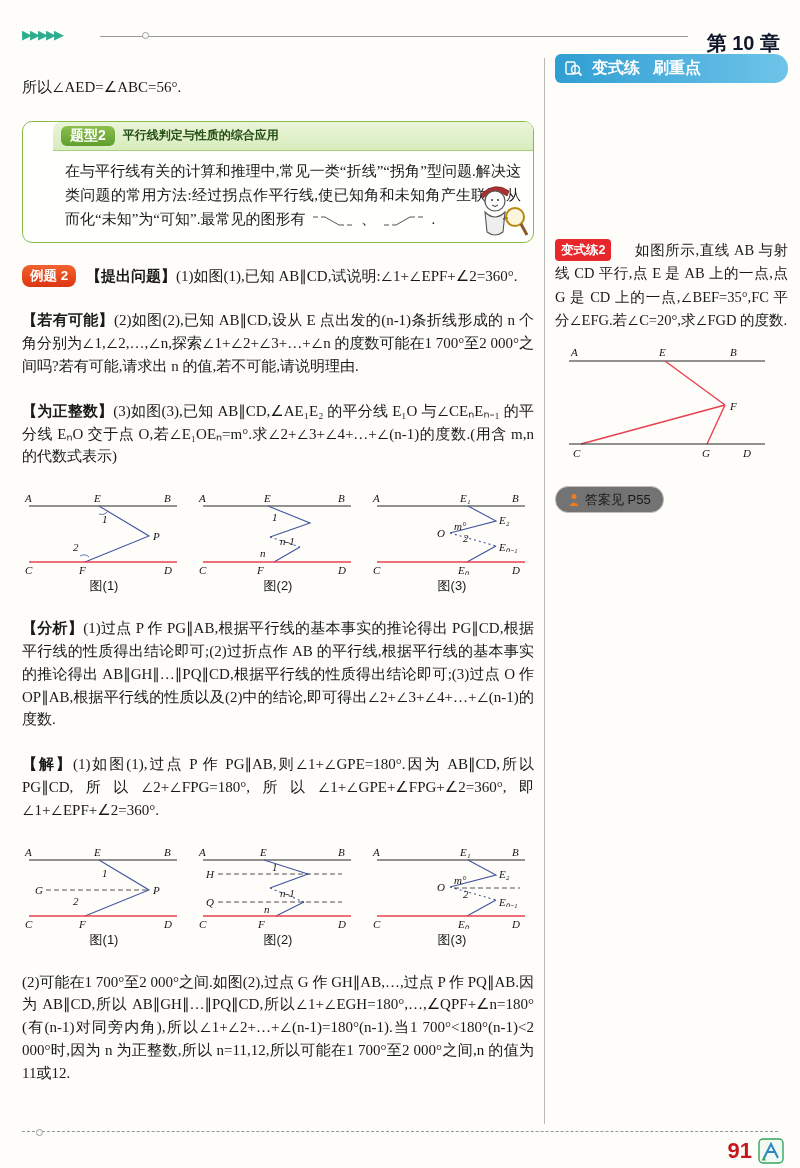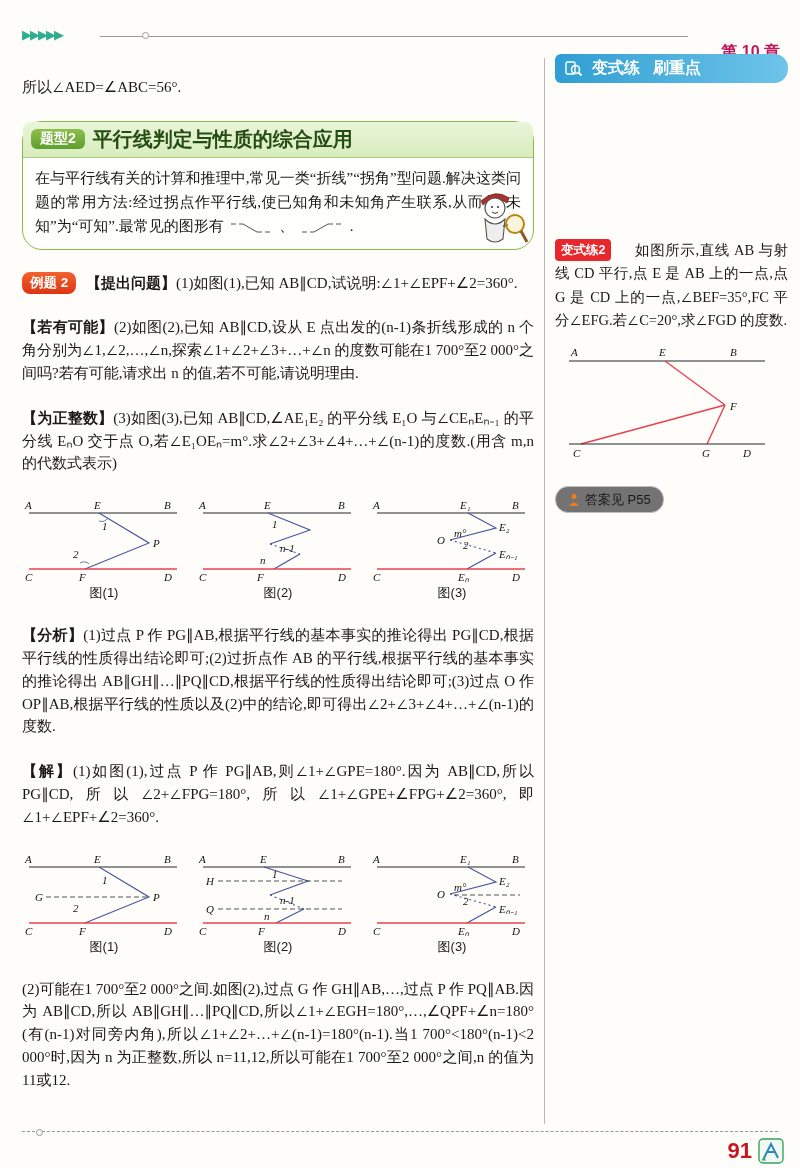--- a/index.html
+++ b/index.html
@@ -4,36 +4,36 @@
 <style>
   * { box-sizing: border-box; margin: 0; padding: 0; }
   body { background:#e9e9e9; font-family:"Liberation Serif", serif; }
   .page { position:relative; width:800px; height:1168px; background:#fefdf9; margin:0 auto; overflow:hidden; color:#191919; }
 
   
   .topbar { position:absolute; top:26px; left:22px; right:20px; height:20px; }
   .arrows { position:absolute; left:0; top:1px; color:#2fae8f; font-size:13px; letter-spacing:-2px; font-family:"Liberation Sans", sans-serif; }
   .topline { position:absolute; left:78px; right:92px; top:10px; border-top:1px solid #9a9a9a; }
   .topline-dot { position:absolute; left:120px; top:6px; width:7px; height:7px; border:1px solid #9a9a9a; border-radius:50%; background:#fff; }
-  .chapter { position:absolute; right:0; top:16px; color:#be185d; font-weight:bold; font-size:16px; font-family:"Liberation Sans", sans-serif; }
+  .chapter { position:absolute; right:0; top:4px; color:#0f172a; font-weight:bold; font-size:20px; font-family:"Liberation Sans", sans-serif; }
 
   
   .columns { position:absolute; top:54px; left:22px; right:12px; bottom:44px; display:flex; }
   .leftcol { width:512px; flex:none; }
   .vline { width:1px; background:#b9b9b9; margin:4px 10px 0 10px; flex:none; }
   .rightcol { flex:1; position:relative; }
 
   .para { font-size:15px; line-height:1.52; text-align:justify; margin:22px 0; }
   .plabel { font-weight:bold; font-family:"Liberation Sans", sans-serif; }
 
   
-  .topic { border:1.5px solid #86bb4a; border-radius:20px; margin:6px 0 10px 0; background:#fffffd; }
+  .topic { border:1.5px solid #86bb4a; border-radius:10px; margin:6px 0 10px 0; background:#fffffd;padding-left:30px; }
   .topic-head { display:flex; align-items:center; gap:8px; background:linear-gradient(#eaf5d9,#d8ecbd); border-radius:8px 8px 0 0; padding:4px 8px; border-bottom:1px solid #a9cf7c; }
   .topic-badge { background:linear-gradient(#8cc04c,#5f9e2e); color:#fff; font-family:"Liberation Sans", sans-serif; font-weight:bold; font-size:14px; padding:1px 9px; border-radius:6px; flex:none; }
-  .topic-title { font-family:"Liberation Sans", sans-serif; font-weight:bold; font-size:20px; color:#234d12; }
+  .topic-title { font-family:"Liberation Sans", sans-serif; font-weight:bold; font-size:12px; color:#234d12; }
   .topic-body { position:relative; padding:8px 12px 10px 12px; font-size:15px; line-height:1.62; text-align:justify; }
   .topic-body .glyph { vertical-align:middle; margin:0 2px; }
   .cartoon { position:absolute; right:4px; bottom:2px; }
 
   .badge-example { display:inline-block; background:linear-gradient(#f2622e,#dd3512); color:#fff; font-family:"Liberation Sans", sans-serif; font-weight:bold; font-size:13.5px; padding:1px 8px; border-radius:8px; margin-right:6px; vertical-align:1px; }
 
   
   .figrow { display:flex; justify-content:space-between; margin:8px 0 6px 0; }
   .fig { width:164px; }
   .fig svg { display:block; }

